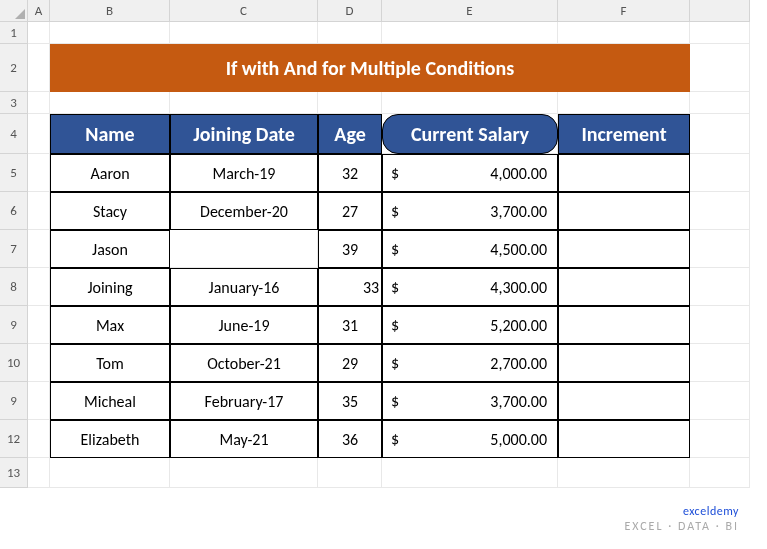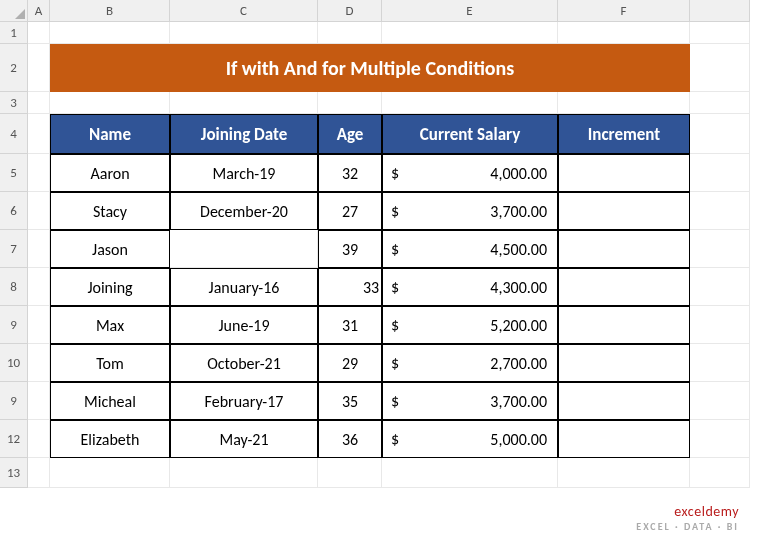--- a/index.html
+++ b/index.html
@@ -54,21 +54,21 @@
     font-size: 20px;
     display: flex;
     align-items: center;
     justify-content: center;
     border: 1px solid #c55a11;
   }
   .thead {
     background: #305496;
     color: #fff;
     font-weight: bold;
-    font-size: 17px;
+    font-size: 20px;
     display: flex;
     align-items: center;
     justify-content: center;
     border: 1px solid #000;
   }
   .tcell {
     border: 1px solid #000;
     font-size: 16px;
     display: flex;
     align-items: center;
@@ -85,22 +85,22 @@
   .watermark {
     position: absolute;
     right: 28px;
     bottom: 16px;
     font-size: 12px;
     color: #999;
     font-style: italic;
     text-align: right;
     line-height: 1.2;
   }
-  .watermark .main { font-size: 14px; font-style: normal; color: #b91c1c; letter-spacing: 0.5px; }
-  .watermark .sub { font-size: 10px; letter-spacing: 2px; font-style: normal; color: #aaa; font-weight: bold; }
+  .watermark .main { font-size: 12px; font-style: normal; color: #1d4ed8; letter-spacing: 0.5px; }
+  .watermark .sub { font-size: 12px; letter-spacing: 2px; font-style: normal; color: #aaa; }
 </style>
 </head>
 <body>
 
 <div class="sheet" id="sheet">
     <div class="corner" style="grid-area: 1 / 1;"></div>
     <div class="colhdr" style="grid-area: 1 / 2;">A</div>
     <div class="colhdr" style="grid-area: 1 / 3;">B</div>
     <div class="colhdr" style="grid-area: 1 / 4;">C</div>
     <div class="colhdr" style="grid-area: 1 / 5;">D</div>
@@ -208,21 +208,21 @@
     <div class="cell" style="grid-area: 14 / 3;"></div>
     <div class="cell" style="grid-area: 14 / 4;"></div>
     <div class="cell" style="grid-area: 14 / 5;"></div>
     <div class="cell" style="grid-area: 14 / 6;"></div>
     <div class="cell" style="grid-area: 14 / 7;"></div>
     <div class="cell" style="grid-area: 14 / 8;"></div>
     <div class="title-banner" style="grid-area: 3 / 3 / auto / 8;">If with And for Multiple Conditions</div>
     <div class="thead" style="grid-area: 5 / 3;">Name</div>
     <div class="thead" style="grid-area: 5 / 4;">Joining Date</div>
     <div class="thead" style="grid-area: 5 / 5;">Age</div>
-    <div class="thead" style="grid-area: 5 / 6;">Current Salary</div>
+    <div class="thead" style="grid-area: 5 / 6; border-radius: 16px;">Current Salary</div>
     <div class="thead" style="grid-area: 5 / 7;">Increment</div>
     <div class="tcell" style="grid-area: 6 / 3;">Aaron</div>
     <div class="tcell" style="grid-area: 6 / 4;">March-19</div>
     <div class="tcell" style="grid-area: 6 / 5;">32</div>
     <div class="tcell salary-cell" style="grid-area: 6 / 6;">
       <span class="cur">$</span>
       <span class="amt">4,000.00</span>
     </div>
     <div class="tcell" style="grid-area: 6 / 7;"></div>
     <div class="tcell" style="grid-area: 7 / 3;">Stacy</div>

